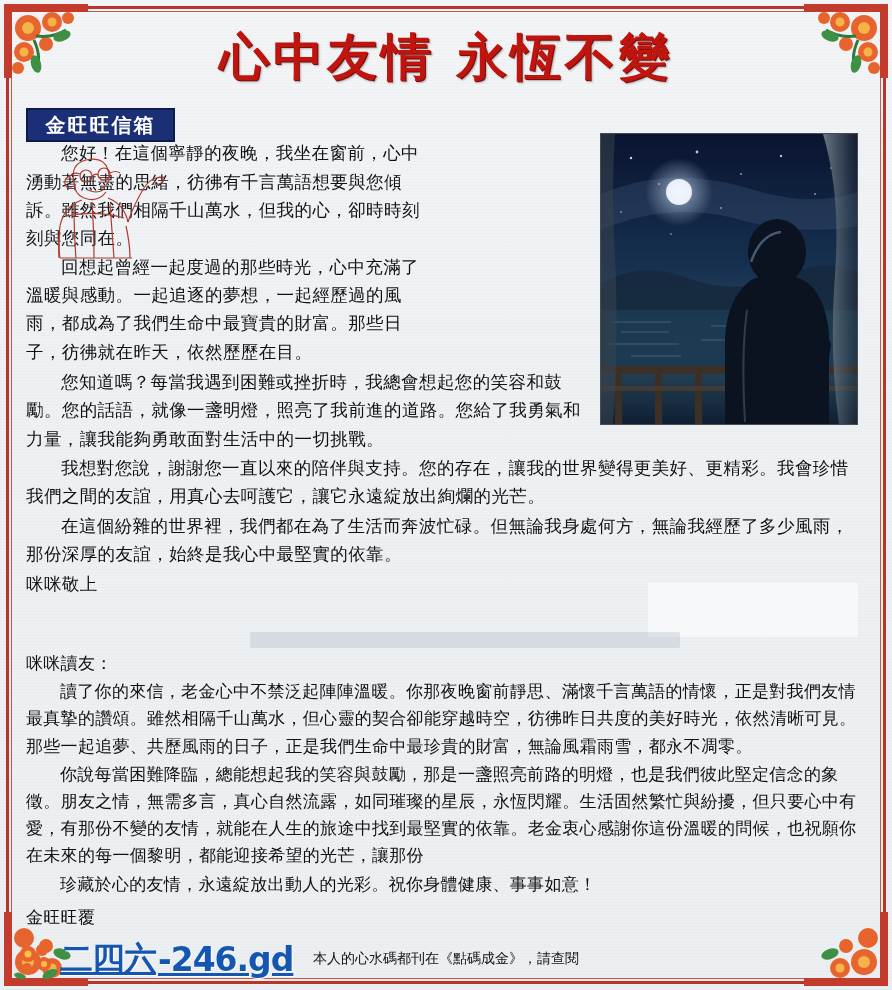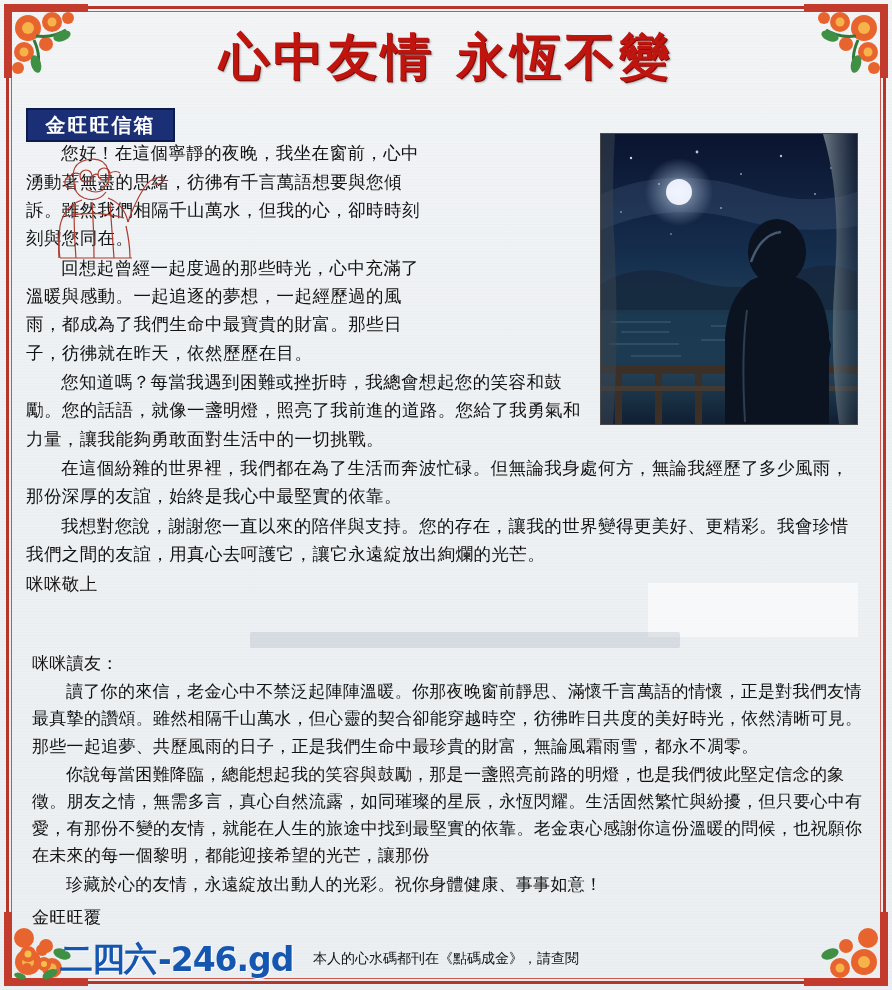--- a/index.html
+++ b/index.html
@@ -129,34 +129,34 @@
     width: 840px;
     z-index: 5;
     color: #111111;
     font-size: 17.5px;
     line-height: 1.62;
     letter-spacing: 0.4px;
   }
   .letter p { margin: 0 0 1px 0; }
   .salutation { margin-left: 160px; }
   .wrap-top { margin-left: 160px; width: 400px; }
-  .wrap-mid { margin-left: 160px; width: 400px; }
+  .wrap-mid { margin-left: 160px; width: 400px; font-family: Liberation Mono, monospace; }
   .full { width: 840px; }
   .narrow-right { width: 565px; }
   .indent { text-indent: 2em; }
   .sign-right {
     margin-top: 8px;
     padding-right: 48px;
   }
 
   
   .reply {
     position: absolute;
     top: 650px;
-    left: 32px;
+    left: 26px;
     width: 840px;
     z-index: 5;
     color: #111111;
     font-size: 17px;
     line-height: 1.6;
     letter-spacing: 0.3px;
   }
   .reply p { margin: 0 0 1px 0; }
   .reply .sign-right { padding-right: 130px; margin-top: 6px; }
 
@@ -202,20 +202,21 @@
   }
   .wm-flower { width: 44px; height: 44px; }
   .wm-text {
     font-family: "DejaVu Sans", "Liberation Sans", sans-serif;
     font-size: 33px;
     font-weight: bold;
     color: #1557b0;
     letter-spacing: -1px;
     text-shadow: 1px 1px 0 #ffffff;
     margin-left: 2px;
+    text-decoration: underline;
   }
 </style>
 </head>
 <body>
 
 <div class="page">
 
   <div class="frame-border"></div>
   <div class="frame-border-inner"></div>
 
@@ -418,22 +419,22 @@
   </div>
 
   <div class="ghost-block"></div>
   <div class="ghost-line"></div>
 
   <div class="letter">
     <p class="salutation">尊敬的金老師：</p>
     <p class="wrap-top indent">您好！在這個寧靜的夜晚，我坐在窗前，心中湧動著無盡的思緒，彷彿有千言萬語想要與您傾訴。雖然我們相隔千山萬水，但我的心，卻時時刻刻與您同在。</p>
     <p class="wrap-mid indent">回想起曾經一起度過的那些時光，心中充滿了溫暖與感動。一起追逐的夢想，一起經歷過的風雨，都成為了我們生命中最寶貴的財富。那些日子，彷彿就在昨天，依然歷歷在目。</p>
     <p class="narrow-right indent">您知道嗎？每當我遇到困難或挫折時，我總會想起您的笑容和鼓勵。您的話語，就像一盞明燈，照亮了我前進的道路。您給了我勇氣和力量，讓我能夠勇敢面對生活中的一切挑戰。</p>
+    <p class="full indent">我想對您說，謝謝您一直以來的陪伴與支持。您的存在，讓我的世界變得更美好、更精彩。我會珍惜我們之間的友誼，用真心去呵護它，讓它永遠綻放出絢爛的光芒。</p>
     <p class="full indent">在這個紛雜的世界裡，我們都在為了生活而奔波忙碌。但無論我身處何方，無論我經歷了多少風雨，那份深厚的友誼，始終是我心中最堅實的依靠。</p>
-    <p class="full indent">我想對您說，謝謝您一直以來的陪伴與支持。您的存在，讓我的世界變得更美好、更精彩。我會珍惜我們之間的友誼，用真心去呵護它，讓它永遠綻放出絢爛的光芒。</p>
     <p class="sign-right">咪咪敬上</p>
   </div>
 
   <div class="reply">
     <p>咪咪讀友：</p>
     <p class="indent">讀了你的來信，老金心中不禁泛起陣陣溫暖。你那夜晚窗前靜思、滿懷千言萬語的情懷，正是對我們友情最真摯的讚頌。雖然相隔千山萬水，但心靈的契合卻能穿越時空，彷彿昨日共度的美好時光，依然清晰可見。那些一起追夢、共歷風雨的日子，正是我們生命中最珍貴的財富，無論風霜雨雪，都永不凋零。</p>
     <p class="indent">你說每當困難降臨，總能想起我的笑容與鼓勵，那是一盞照亮前路的明燈，也是我們彼此堅定信念的象徵。朋友之情，無需多言，真心自然流露，如同璀璨的星辰，永恆閃耀。生活固然繁忙與紛擾，但只要心中有愛，有那份不變的友情，就能在人生的旅途中找到最堅實的依靠。老金衷心感謝你這份溫暖的問候，也祝願你在未來的每一個黎明，都能迎接希望的光芒，讓那份</p>
     <p class="indent">珍藏於心的友情，永遠綻放出動人的光彩。祝你身體健康、事事如意！</p>
     <p class="sign-right">金旺旺覆</p>
   </div>

